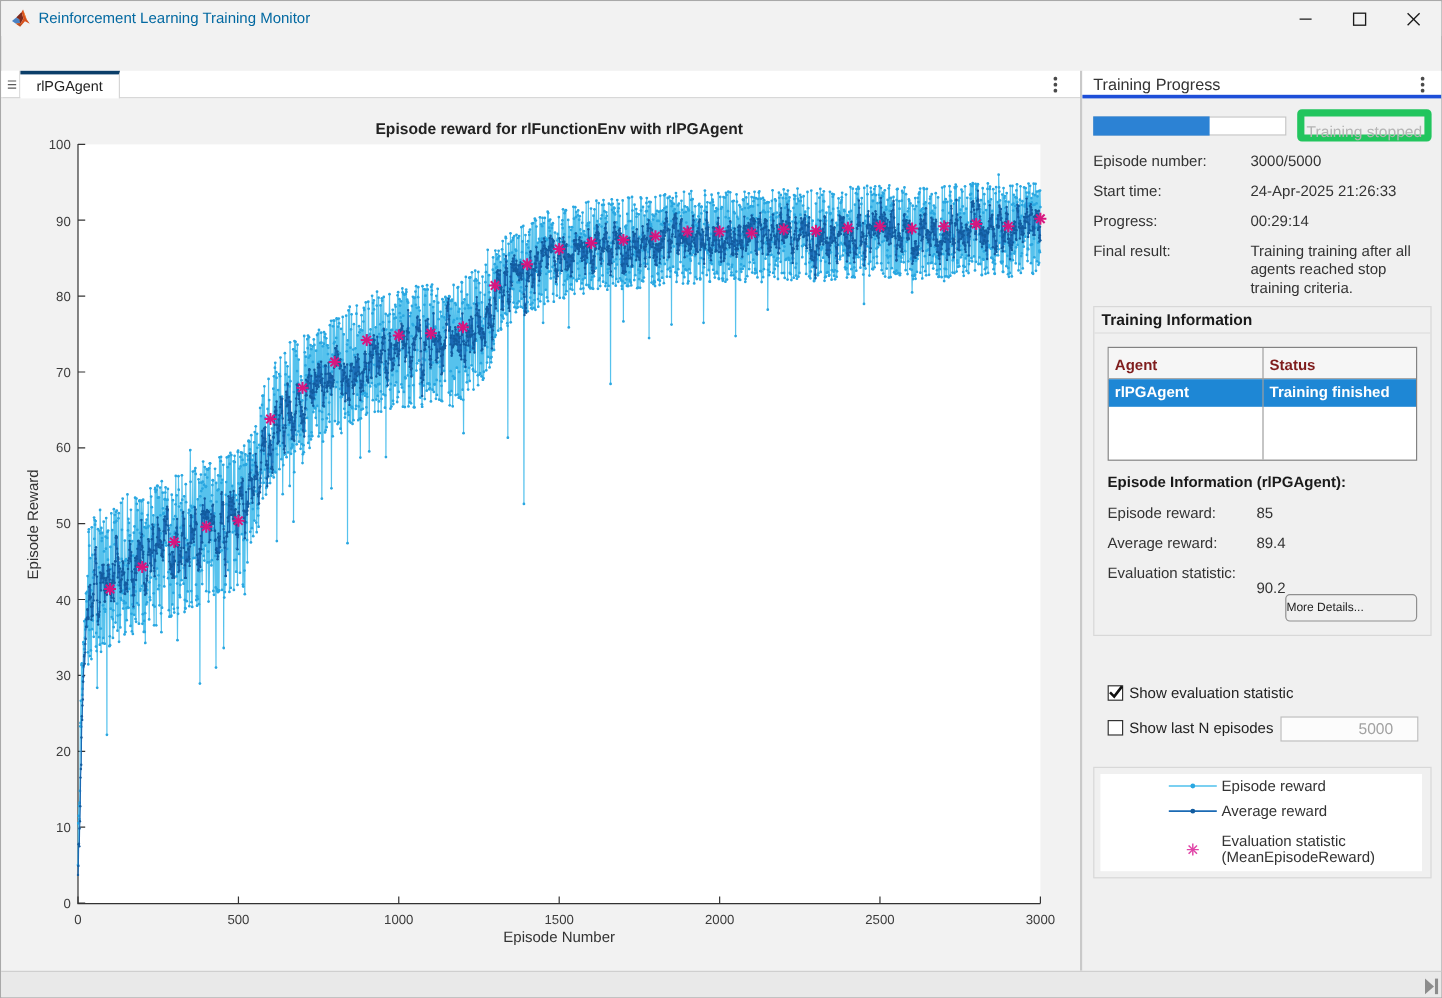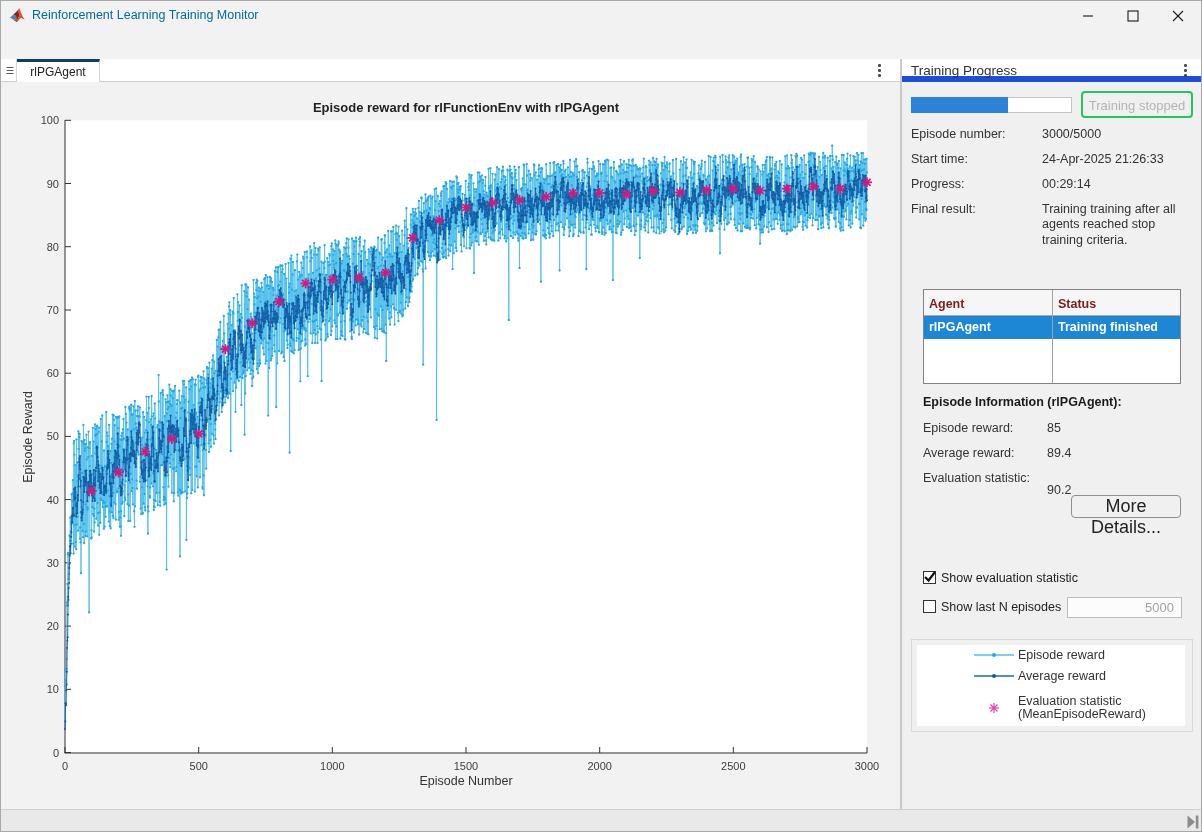--- a/index.html
+++ b/index.html
@@ -8,40 +8,40 @@
 #titlebar { left:0; top:0; width:1200px; height:29px; background:#f2f2f2; }
 #title { left:31px; top:7px; font-size:12.5px; color:#0369a1; }
 #toolstrip { left:0; top:29px; width:1200px; height:29px; background:#04406f; }
 #tsname { left:9px; top:10px; font-size:11px; color:#fff; letter-spacing:0; font-weight:400; }
 #tabrow { left:0; top:58px; width:899px; height:23px; background:#fff; border-bottom:1px solid #cfcfcf; }
 #gripbox { left:1px; top:58px; width:15px; height:23px; background:#fff; border-right:1px solid #d6d6d6; border-bottom:1px solid #cfcfcf; }
 #tab { left:16px; top:58px; width:83px; height:24px; background:#fff; border-top:3px solid #0b3e69; border-right:1px solid #d6d6d6; text-align:center; font-size:12px; color:#222; line-height:20px; }
 #docarea { left:0; top:81px; width:899px; height:727px; background:#f2f2f2; }
 #vdivider { left:899px; top:58px; width:2px; height:750px; background:#c9c9c9; }
 #panel { left:901px; top:58px; width:299px; height:750px; background:#f0f0f0; }
-#phead { left:901px; top:58px; width:299px; height:23px; background:#fff; border-bottom:6px solid #1d4ed8; }
+#phead { left:901px; top:58px; width:299px; height:23px; background:#fff; border-bottom:3px solid #1d4ed8; }
 #phead span { position:absolute; left:9px; top:4px; font-size:13.5px; color:#333; }
 .dots3 { width:3px; }
 .dots3 i { display:block; width:2.5px; height:2.5px; border-radius:50%; background:#4a4a4a; margin-bottom:2.5px; }
 #progress { left:910px; top:96px; width:161px; height:16px; background:#fff; border:1px solid #c5c5c5; }
 #progfill { left:910px; top:96px; width:97px; height:16px; background:#2c82d4; }
-#btnstop { left:1080px; top:90px; width:112px; height:27px; border:2px solid #22c55e; border-radius:4px; color:#b4b4b4; font-size:13px; text-align:center; line-height:25px; }
+#btnstop { left:1080px; top:90px; width:112px; height:27px; border:6px solid #22c55e; border-radius:4px; color:#b4b4b4; font-size:13px; text-align:center; line-height:25px; }
 .lbl { position:absolute; left:910px; font-size:12.5px; color:#333; }
 .val { position:absolute; left:1041px; font-size:12.5px; color:#333; }
 .gbox { position:absolute; left:910px; width:282px; border:1px solid #d8d8d8; }
 .gtitle { border-bottom:1px solid #dedede; font-weight:bold; font-size:13px; color:#1a1a1a; padding:3px 0 3px 6px; }
 #tbl { left:922px; top:288px; width:258px; height:95px; background:#fff; border:1px solid #828282; }
 #tblhead { left:923px; top:289px; width:256px; height:26px; background:#f6f6f6; border-bottom:1px solid #a8a8a8; }
 #tblrow { left:923px; top:315px; width:256px; height:23px; background:#1e87d5; }
 #tbldiv { left:1051px; top:289px; width:1px; height:93px; background:#a0a0a0; }
 .th { position:absolute; font-weight:bold; font-size:12.5px; color:#7f1d1d; }
 .td { position:absolute; font-weight:bold; font-size:12.5px; color:#fff; }
-#btndetails { left:1070px; top:494px; width:110px; height:23px; border:1px solid #8f8f8f; border-radius:4px; font-size:18px; color:#222; text-align:center; line-height:21px; }
+#btndetails { left:1070px; top:494px; width:110px; height:23px; border:1px solid #8f8f8f; border-radius:4px; font-size:10px; color:#222; text-align:left; line-height:21px; }
 .cb { position:absolute; left:922px; width:13px; height:13px; background:#fff; border:1px solid #333; }
-#nedit { left:1066px; top:596px; width:115px; height:21px; background:#fcfcfc; border:1px solid #bdbdbd; font-size:13px; color:#a2a2a2; text-align:right; line-height:19px; padding-right:7px; }
+#nedit { left:1066px; top:596px; width:115px; height:21px; background:#fcfcfc; border:1px solid #bdbdbd; font-size:13px; color:#a2a2a2; text-align:right; line-height:19px; padding-right:20px; }
 #legendbox { left:916px; top:644px; width:268px; height:81px; background:#fff; }
 #bottombar { left:0; top:808px; width:1200px; height:22px; background:#e9e9e9; border-top:1px solid #cfcfcf; }
 </style></head>
 <body>
 <div id="win">
 <div class="abs" id="titlebar">
  <svg class="abs" style="left:9px;top:6px" width="17" height="17" viewBox="0 0 17 17">
   <polygon points="0,10.5 3.5,7.5 6,9 7.5,12 3,12.5" fill="#4a82c3"></polygon>
   <polygon points="3.5,7.5 8,3 9.5,8.5 7,13 6,9" fill="#7e2a1d"></polygon>
   <polygon points="8,3 9.2,1 12.2,9 14.8,12.8 10.8,10.7 8.8,13 7,13 9.5,8.5" fill="#d8511d"></polygon>
@@ -182,20 +182,23 @@
 <div class="abs" id="progfill"></div>
 <div class="abs" id="btnstop">Training stopped</div>
 <div class="lbl" style="top:126px">Episode number:</div>
     <div class="val" style="top:126px">3000/5000</div>
 <div class="lbl" style="top:151px">Start time:</div>
     <div class="val" style="top:151px">24-Apr-2025 21:26:33</div>
 <div class="lbl" style="top:176px">Progress:</div>
     <div class="val" style="top:176px">00:29:14</div>
 <div class="lbl" style="top:201px">Final result:</div>
 <div class="val" style="top:201px;width:152px;line-height:15.4px">Training training after all agents reached stop training criteria.</div>
+<div class="gbox" style="top:254px;height:275px">
+      <div class="gtitle">Training Information</div>
+    </div>
 <div class="abs" id="tbl"></div>
 <div class="abs" id="tblhead"></div>
 <div class="abs" id="tblrow"></div>
 <div class="abs" id="tbldiv"></div>
 <div class="th" style="left:928px;top:296px">Agent</div>
 <div class="th" style="left:1057px;top:296px">Status</div>
 <div class="td" style="left:928px;top:319px">rlPGAgent</div>
 <div class="td" style="left:1057px;top:319px">Training finished</div>
 <div class="lbl" style="left:922px;top:394px;font-weight:bold;color:#1a1a1a">Episode Information (rlPGAgent):</div>
 <div class="lbl" style="left:922px;top:420px">Episode reward:</div>

